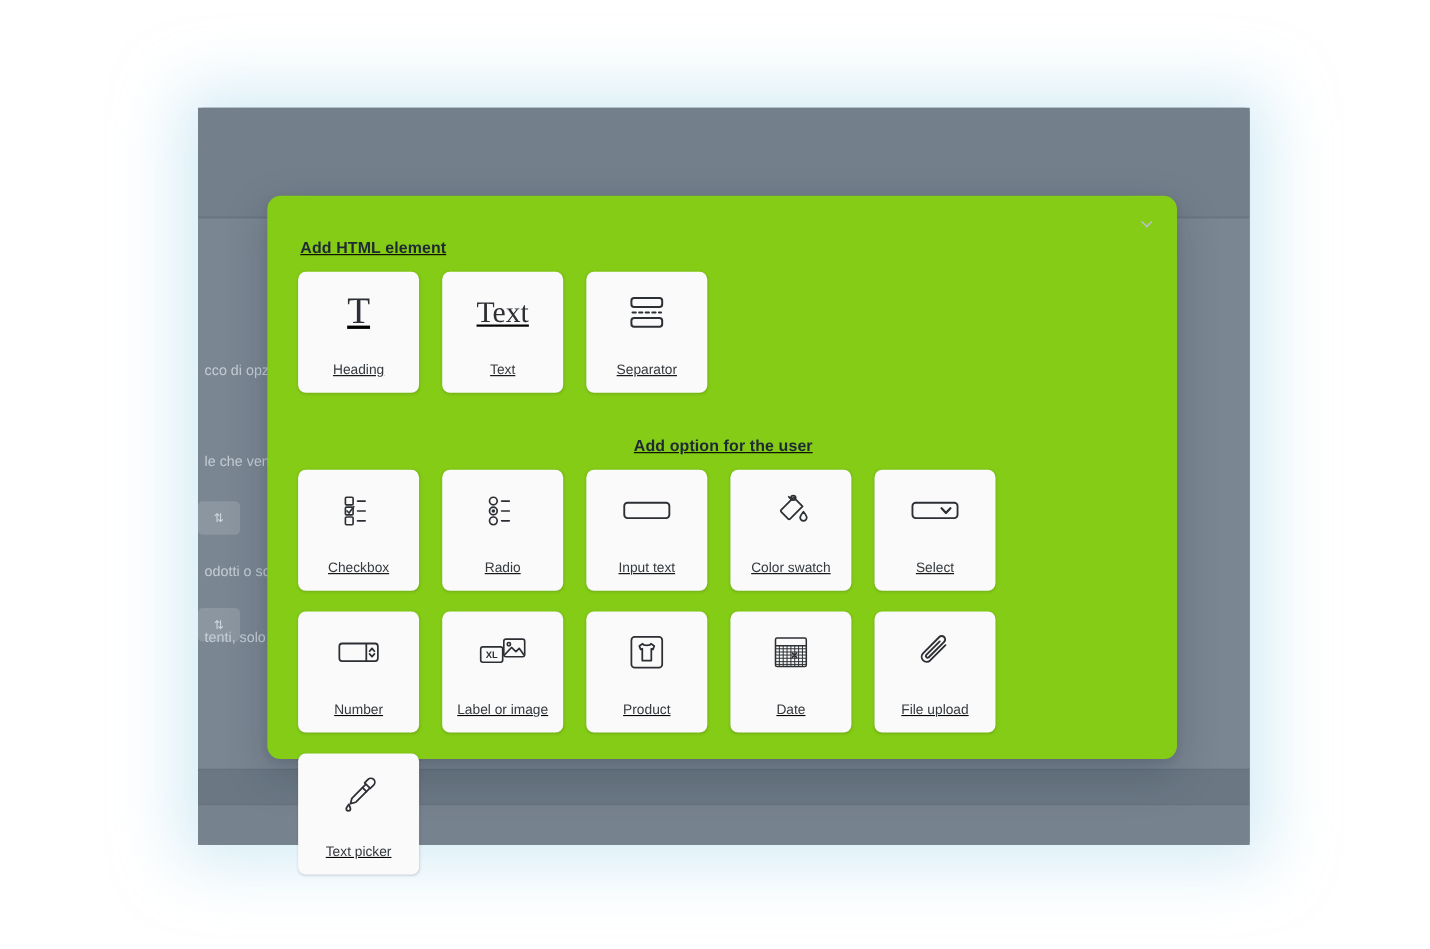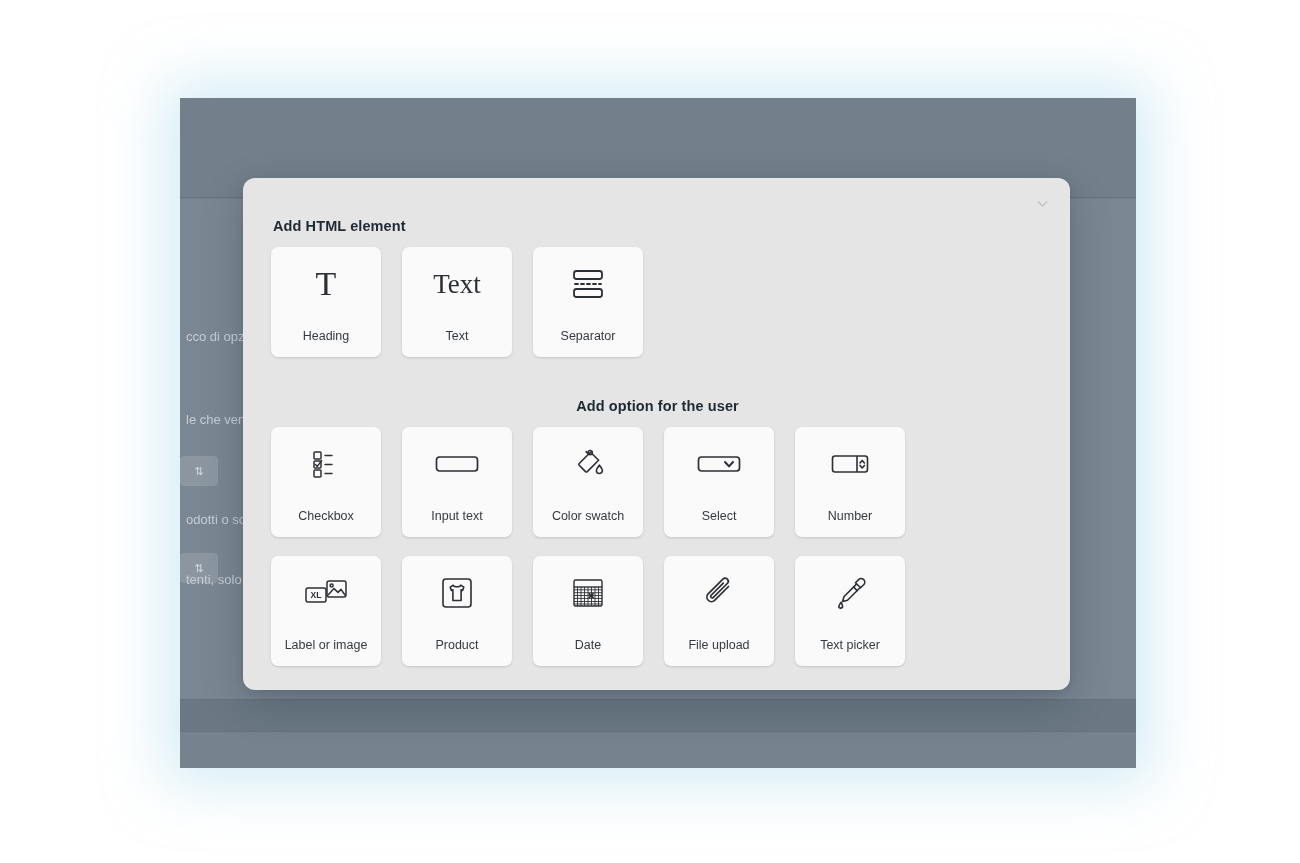--- a/index.html
+++ b/index.html
@@ -112,24 +112,25 @@
     font-size: 11px;
   }
 
   
   #modal {
     position: absolute;
     left: 243px;
     top: 178px;
     width: 827px;
     height: 512px;
-    background: #e5e5e5;
+    background: #84cc16;
     border-radius: 12px;
     box-shadow: 0 14px 40px rgba(20, 30, 45, 0.22),
                 0 2px 8px rgba(20, 30, 45, 0.10);
+    text-decoration: underline;
   }
 
   #collapse-btn {
     position: absolute;
     right: 11px;
     top: 8px;
     width: 34px;
     height: 34px;
     display: flex;
     align-items: center;
@@ -288,20 +289,34 @@
                 <rect x="3" y="21" width="7" height="7" rx="1"></rect>
                 <polyline points="4.5,15.5 6.3,17.4 10.6,11.6" stroke-linecap="round" stroke-linejoin="round"></polyline>
                 <line x1="14" y1="6.5" x2="21" y2="6.5" stroke-linecap="round"></line>
                 <line x1="14" y1="15.5" x2="21" y2="15.5" stroke-linecap="round"></line>
                 <line x1="14" y1="24.5" x2="21" y2="24.5" stroke-linecap="round"></line>
               </svg>
             </div>
             <div class="card-label">Checkbox</div>
           </div>
 
+          <div class="card">
+            <div class="card-icon">
+              <svg width="30" height="30" viewBox="0 0 30 30" fill="none" stroke="#2c2f33" stroke-width="1.5">
+                <circle cx="6.5" cy="6.5" r="3.5"></circle>
+                <circle cx="6.5" cy="15.5" r="3.5"></circle>
+                <circle cx="6.5" cy="15.5" r="1.6" fill="#2c2f33" stroke="none"></circle>
+                <circle cx="6.5" cy="24.5" r="3.5"></circle>
+                <line x1="14" y1="6.5" x2="21" y2="6.5" stroke-linecap="round"></line>
+                <line x1="14" y1="15.5" x2="21" y2="15.5" stroke-linecap="round"></line>
+                <line x1="14" y1="24.5" x2="21" y2="24.5" stroke-linecap="round"></line>
+              </svg>
+            </div>
+            <div class="card-label">Radio</div>
+          </div>
 
           <div class="card">
             <div class="card-icon">
               <svg width="44" height="22" viewBox="0 0 44 22" fill="none" stroke="#2c2f33" stroke-width="1.7">
                 <rect x="1.5" y="4" width="41" height="14" rx="3"></rect>
               </svg>
             </div>
             <div class="card-label">Input text</div>
           </div>
 

